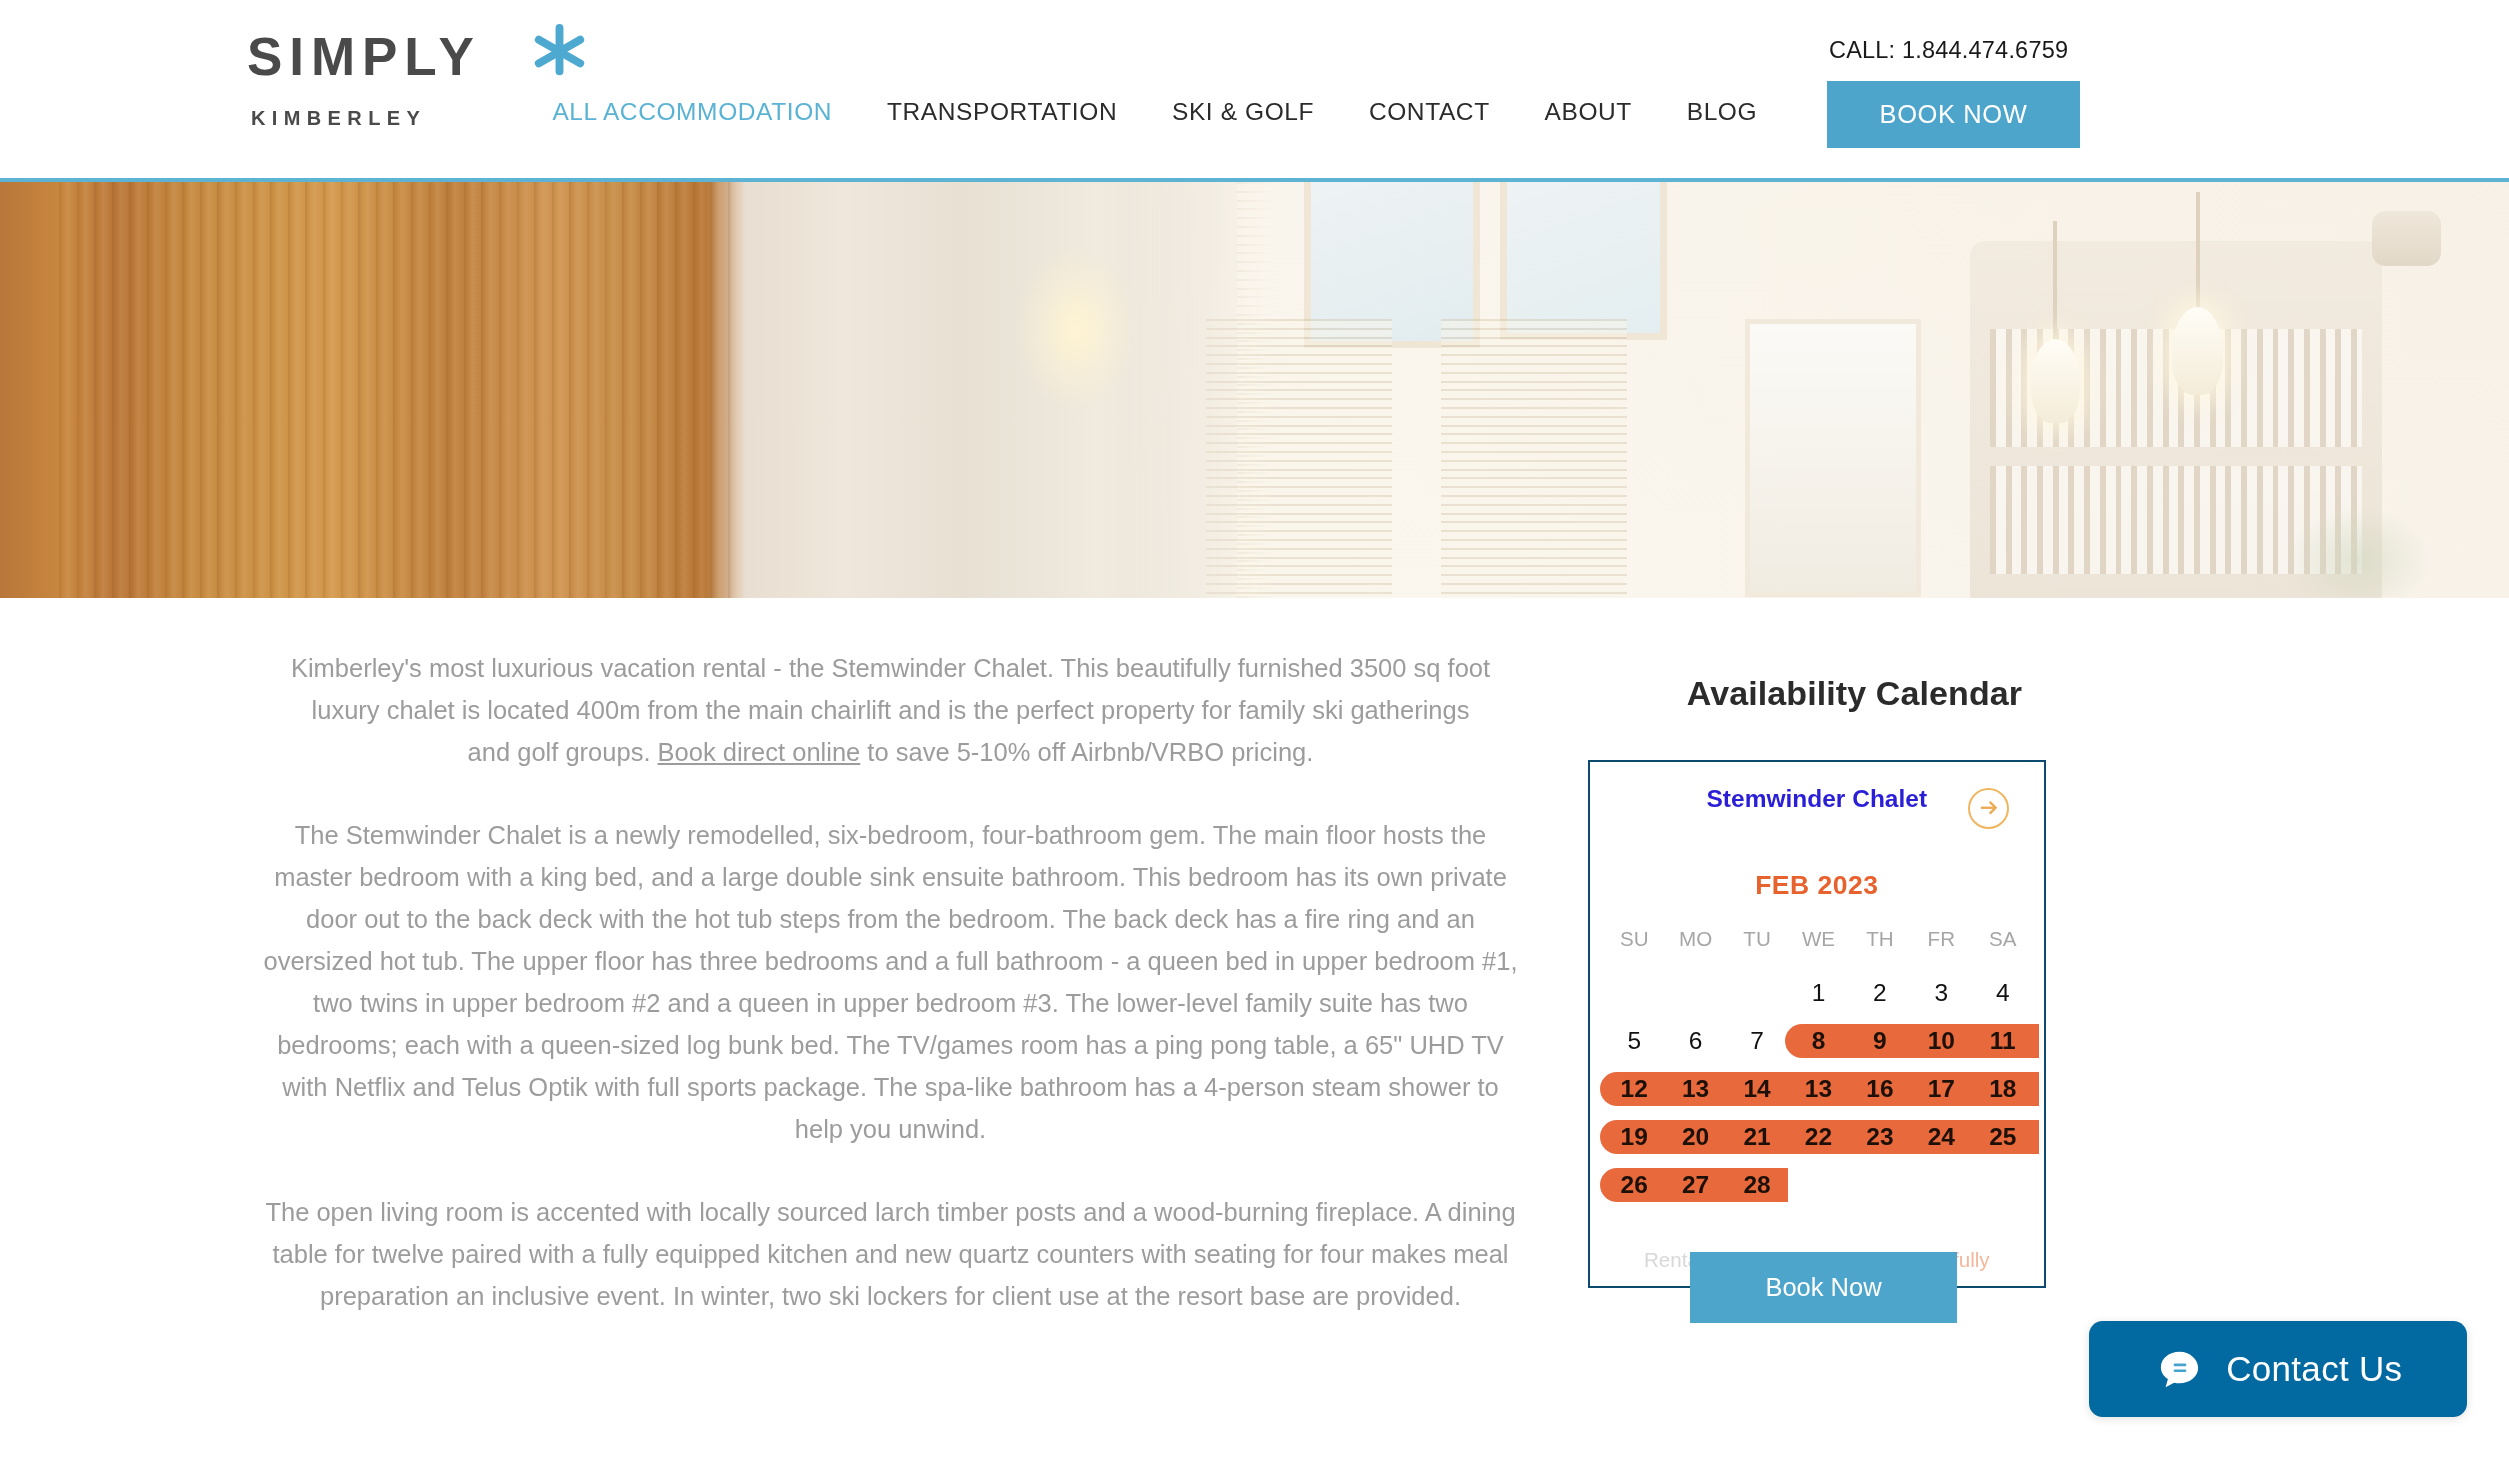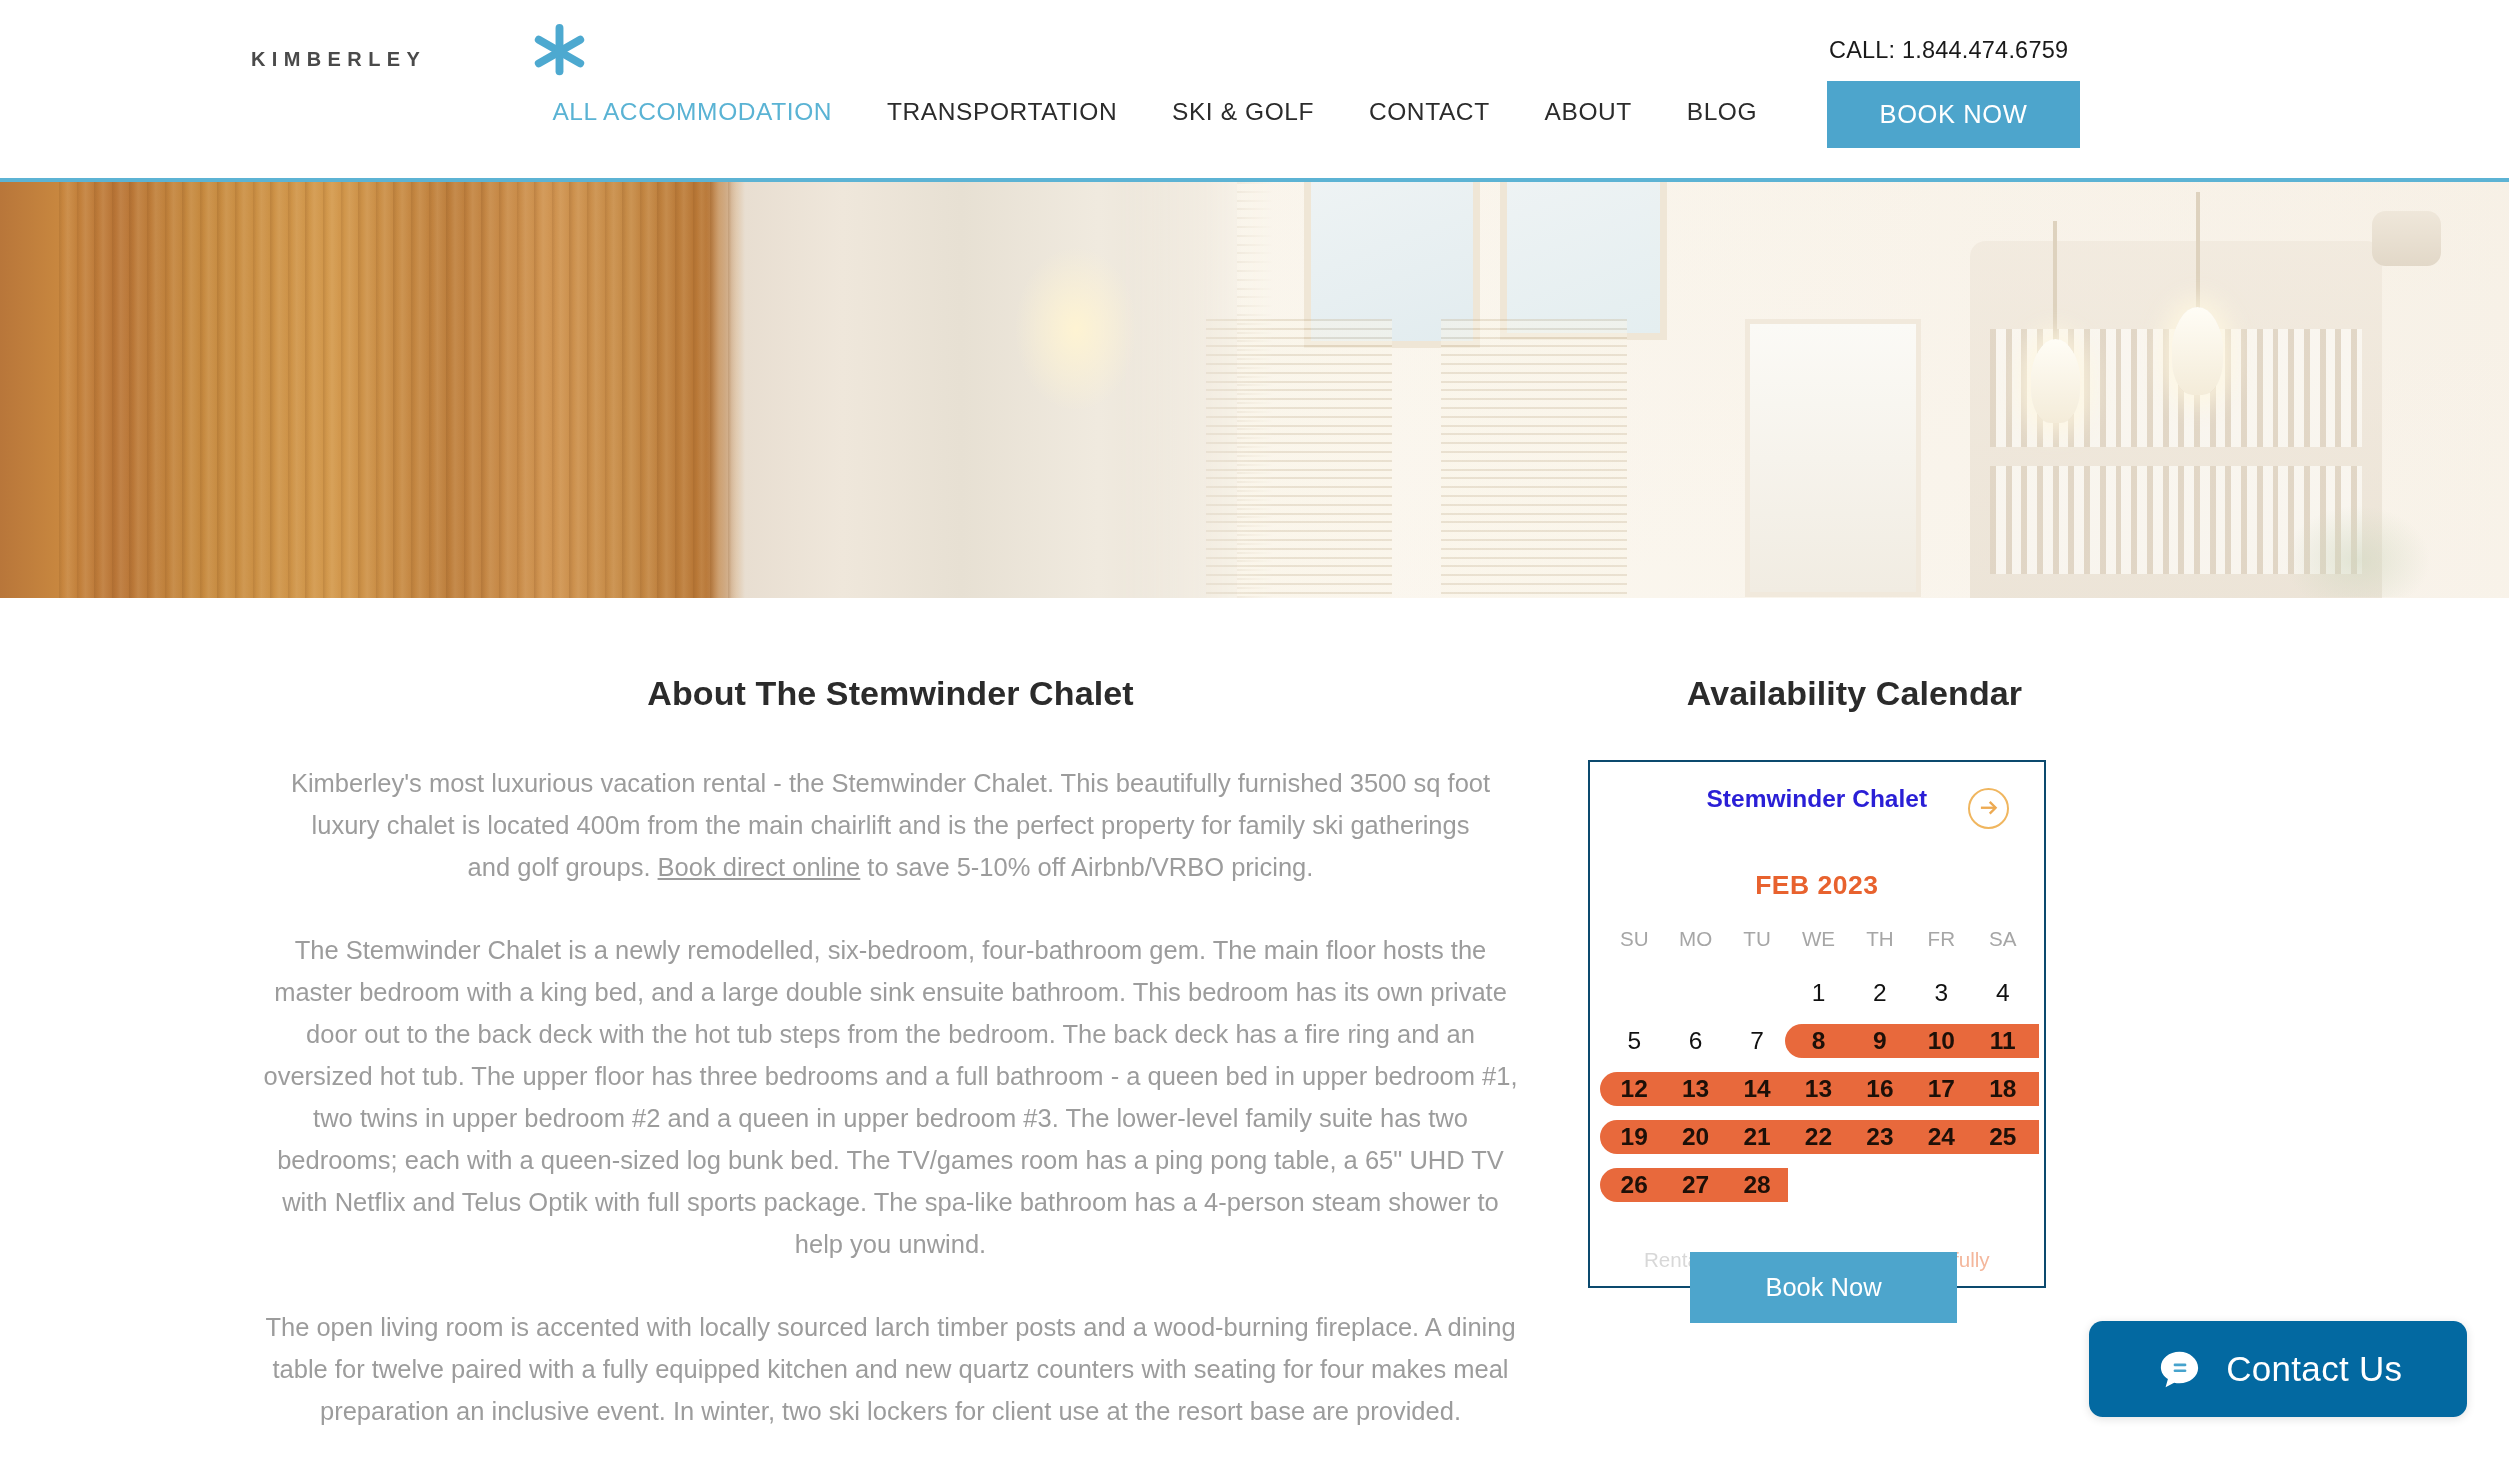--- a/index.html
+++ b/index.html
@@ -369,20 +369,21 @@
     font-family: "Liberation Sans", sans-serif;
   }
 </style>
 </head>
 <body>
 
 <div class="header">
   <div class="header-inner">
 
     <div class="logo">
+      <div class="logo-simply">SIMPLY</div>
       <div class="logo-kimberley">KIMBERLEY</div>
       <svg class="logo-star" viewBox="0 0 70 70">
         <g stroke="#4da9d0" stroke-width="8" stroke-linecap="round">
           <line x1="35" y1="8" x2="35" y2="52"></line>
           <line x1="14" y1="20" x2="56" y2="44"></line>
           <line x1="56" y1="20" x2="14" y2="44"></line>
         </g>
       </svg>
     </div>
 
@@ -440,21 +441,20 @@
       <div class="sb-el" style="left:2172px;top:125px;width:51px;height:88px;border-radius:50% 50% 40% 40%;background:linear-gradient(180deg,#fffdf6,#f4ecd9);box-shadow:0 0 25.5px 9.8px rgba(255,248,224,.8);"></div>
       <div class="sb-el" style="left:2372px;top:29px;width:69px;height:55px;border-radius:13.7px;background:linear-gradient(180deg,#efe7da,#e2d8c8);"></div>
       <div class="sb-el" style="left:2284px;top:323px;width:147px;height:92px;background:radial-gradient(ellipse at 50% 60%, rgba(206,214,190,.55), rgba(240,236,226,0) 70%);"></div>
     </div>
   </div>
 </div>
 
 <div class="main">
 
   <div class="about-col">
-    <h2 class="section-title">About The Stemwinder Chalet</h2>
     <div class="body-col">
       <p class="para para-1">
         <span>Kimberley's most luxurious vacation rental - the Stemwinder Chalet. This beautifully furnished 3500 sq foot luxury chalet is located 400m from the main chairlift and is the perfect property for family ski gatherings and golf groups. </span><a class="inline-link">Book direct online</a><span> to save 5-10% off Airbnb/VRBO pricing.</span>
       </p>
       <p class="para">The Stemwinder Chalet is a newly remodelled, six-bedroom, four-bathroom gem. The main floor hosts the master bedroom with a king bed, and a large double sink ensuite bathroom. This bedroom has its own private door out to the back deck with the hot tub steps from the bedroom. The back deck has a fire ring and an oversized hot tub. The upper floor has three bedrooms and a full bathroom - a queen bed in upper bedroom #1, two twins in upper bedroom #2 and a queen in upper bedroom #3. The lower-level family suite has two bedrooms; each with a queen-sized log bunk bed. The TV/games room has a ping pong table, a 65" UHD TV with Netflix and Telus Optik with full sports package. The spa-like bathroom has a 4-person steam shower to help you unwind.</p>
       <p class="para">The open living room is accented with locally sourced larch timber posts and a wood-burning fireplace. A dining table for twelve paired with a fully equipped kitchen and new quartz counters with seating for four makes meal preparation an inclusive event. In winter, two ski lockers for client use at the resort base are provided.</p>
     </div>
   </div>
 
   <div class="cal-col">

